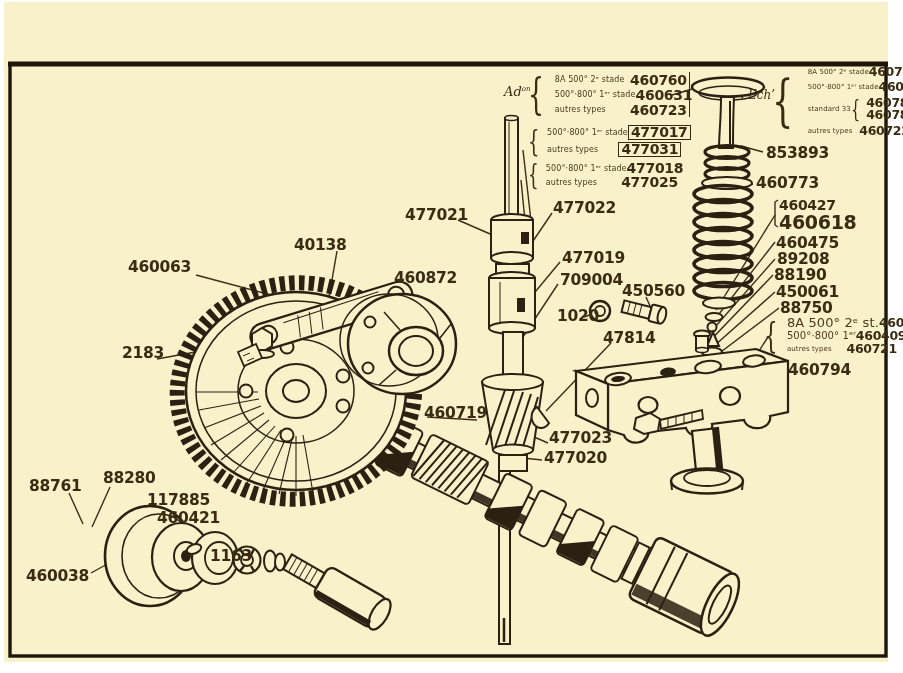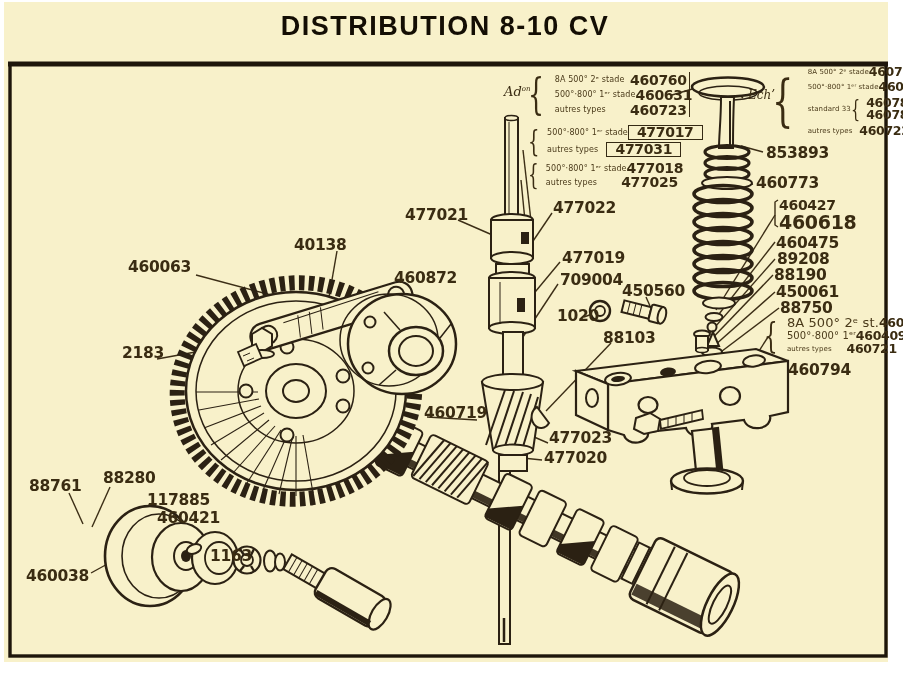--- a/index.html
+++ b/index.html
@@ -17,21 +17,21 @@
   .brace{display:inline-block;font-family:"DejaVu Serif",serif;color:#3a2c12;line-height:1;
          transform:scaleX(.6);transform-origin:left center;}
   .brace::before{content:"{";}
   .rows{display:flex;flex-direction:column;}
   .row{display:flex;justify-content:space-between;align-items:center;white-space:nowrap;}
   .desc{font-family:"DejaVu Sans",sans-serif;font-size:8px;color:#4a3a1a;
         letter-spacing:0.1px;white-space:nowrap;text-align:center;}
   .num{font-family:"DejaVu Sans",sans-serif;font-weight:600;font-size:14px;color:#3a2c12;
        letter-spacing:-0.3px;white-space:nowrap;}
   .num.sm{font-size:12.5px;line-height:12px;}
-  .boxed{border:1.5px solid #352a14;padding:0 8px;line-height:13px;}
+  .boxed{border:1.5px solid #352a14;padding:0 2px;line-height:13px;}
   .endbar{border-right:1.5px solid #3a2c12;padding-right:2px;}
   .paircol{display:flex;flex-direction:column;}
   .pairwrap{display:flex;align-items:center;}
 </style>
 </head>
 <body>
 
 <div class="stage">
   <div class="page"></div>
 
@@ -289,29 +289,28 @@
       <line x1="240" y1="549" x2="244" y2="555" stroke-width="2.4"></line>
       <line x1="254" y1="549" x2="251" y2="555" stroke-width="2.4"></line>
       <line x1="240" y1="571" x2="244" y2="566" stroke-width="2.4"></line>
       <line x1="254" y1="571" x2="251" y2="566" stroke-width="2.4"></line>
       <ellipse cx="270" cy="561" rx="6" ry="10.5" stroke-width="2"></ellipse>
       <ellipse cx="280" cy="562" rx="5" ry="8.5" stroke-width="2"></ellipse>
       <ellipse cx="194" cy="549" rx="7.5" ry="4.5" transform="rotate(-20 194 549)" stroke-width="2"></ellipse>
     </g>
   </svg>
 
-  <div class="title">DISTRIBUTION 8-10 CV</div>
 
   <div class="pl" style="left:405px;top:206px">477021</div>
   <div class="pl" style="left:553px;top:199px">477022</div>
   <div class="pl" style="left:562px;top:249px">477019</div>
   <div class="pl" style="left:560px;top:271px">709004</div>
   <div class="pl" style="left:622px;top:282px">450560</div>
   <div class="pl" style="left:557px;top:307px">1020</div>
-  <div class="pl" style="left:603px;top:329px">88103</div>
+  <div class="pl" style="left:603px;top:329px">47814</div>
   <div class="pl" style="left:424px;top:404px">460719</div>
   <div class="pl" style="left:549px;top:429px">477023</div>
   <div class="pl" style="left:544px;top:449px">477020</div>
   <div class="pl" style="left:128px;top:258px">460063</div>
   <div class="pl" style="left:294px;top:236px">40138</div>
   <div class="pl" style="left:122px;top:344px">2183</div>
   <div class="pl" style="left:394px;top:269px">460872</div>
   <div class="pl" style="left:29px;top:477px">88761</div>
   <div class="pl" style="left:103px;top:469px">88280</div>
   <div class="pl" style="left:147px;top:491px">117885</div>

